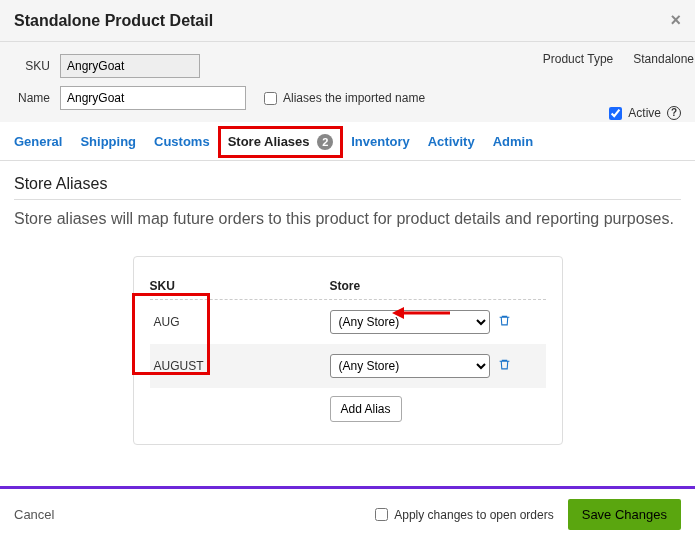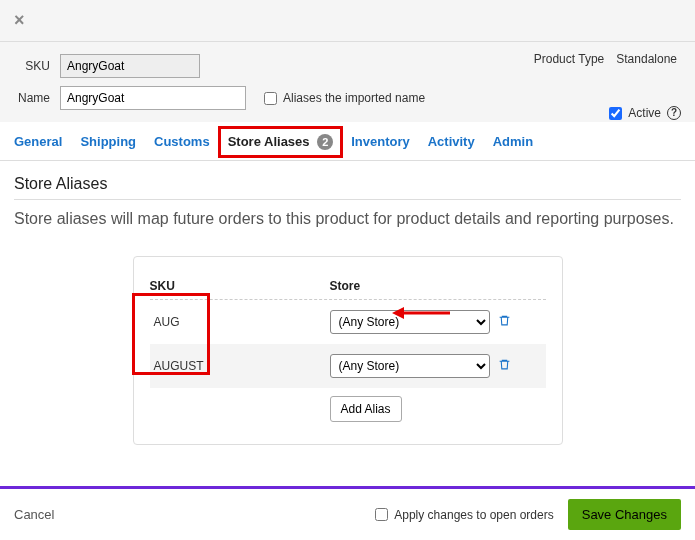--- a/index.html
+++ b/index.html
@@ -7,21 +7,21 @@
   .dialog-header { background: #f5f5f5; border-bottom: 1px solid #ddd; padding: 10px 14px; display: flex; justify-content: space-between; align-items: center; }
   .dialog-title { font-weight: 700; font-size: 16px; color: #222; }
   .close-x { font-size: 18px; color: #888; cursor: pointer; font-weight: bold; }
   .upper-form { background: #f5f5f5; padding: 12px 14px 4px 14px; }
   .form-row { display: flex; align-items: center; margin-bottom: 8px; }
   .form-row .lbl { width: 36px; text-align: right; margin-right: 10px; font-size: 12px; color: #333; }
   .sku-input { width: 140px; padding: 4px 6px; border: 1px solid #aaa; background: #eee; font-size: 12px; }
   .name-input { width: 186px; padding: 4px 6px; border: 1px solid #aaa; font-size: 12px; }
   .override-wrap { margin-left: 18px; display: flex; align-items: center; font-size: 12px; }
   .override-wrap input { margin-right: 6px; }
-  .right-meta { position: absolute; right: 18px; top: 52px; display: flex; align-items: center; gap: 12px; font-size: 12px; }
+  .right-meta { position: absolute; right: 1px; top: 52px; display: flex; align-items: center; gap: 20px; font-size: 12px; }
   .right-meta .pt-label { color: #333; }
   .right-meta .pt-value { color: #333; }
   .active-wrap { position: absolute; right: 14px; top: 86px; display: flex; align-items: center; font-size: 12px; gap: 6px; margin-top: 20px; }
   .active-wrap input { accent-color: #1969ff; }
   .help-icon { display:inline-block; width:14px; height:14px; border-radius:50%; border:1.5px solid #333; text-align:center; font-size:10px; line-height:11px; font-weight:bold; }
   .tabs { display: flex; gap: 18px; padding: 12px 14px 0 14px; border-bottom: 1px solid #ddd; }
   .tab { font-size: 13px; font-weight: 600; color: #1a73c9; cursor: pointer; padding-bottom: 10px; position: relative; }
   .tab.active { color: #222; }
   .tab-highlight { border: 3px solid #e40000; position: absolute; top: -8px; left: -10px; right: -10px; bottom: 2px; }
   .badge { display:inline-block; background:#888; color:#fff; border-radius: 9px; font-size:11px; min-width:16px; height:16px; line-height:16px; text-align:center; padding:0 4px; margin-left:4px;}
@@ -45,20 +45,21 @@
   .footer { position: fixed; bottom: 0; left:0; width: 695px; background:#fff; border-top:3px solid #6d28d9; padding: 10px 14px; display:flex; align-items:center; justify-content:space-between; }
   .footer .cancel { color:#555; cursor:pointer; font-size:13px; }
   .footer .right { display:flex; align-items:center; gap:14px; }
   .apply-wrap { display:flex; align-items:center; gap:6px; font-size:12px; }
   .save-btn { background:#5aa60f; color:#000000; border:none; border-radius:2px; padding:8px 14px; font-size:13px; cursor:pointer; }
 </style>
 </head>
 <body>
 
 <div class="dialog-header">
+  <div class="dialog-title">Standalone Product Detail</div>
   <div class="close-x">×</div>
 </div>
 
 <div class="upper-form">
   <div class="form-row">
     <div class="lbl">SKU</div>
     <input class="sku-input" readonly="" value="AngryGoat" style="">
   </div>
   <div class="form-row">
     <div class="lbl">Name</div>

